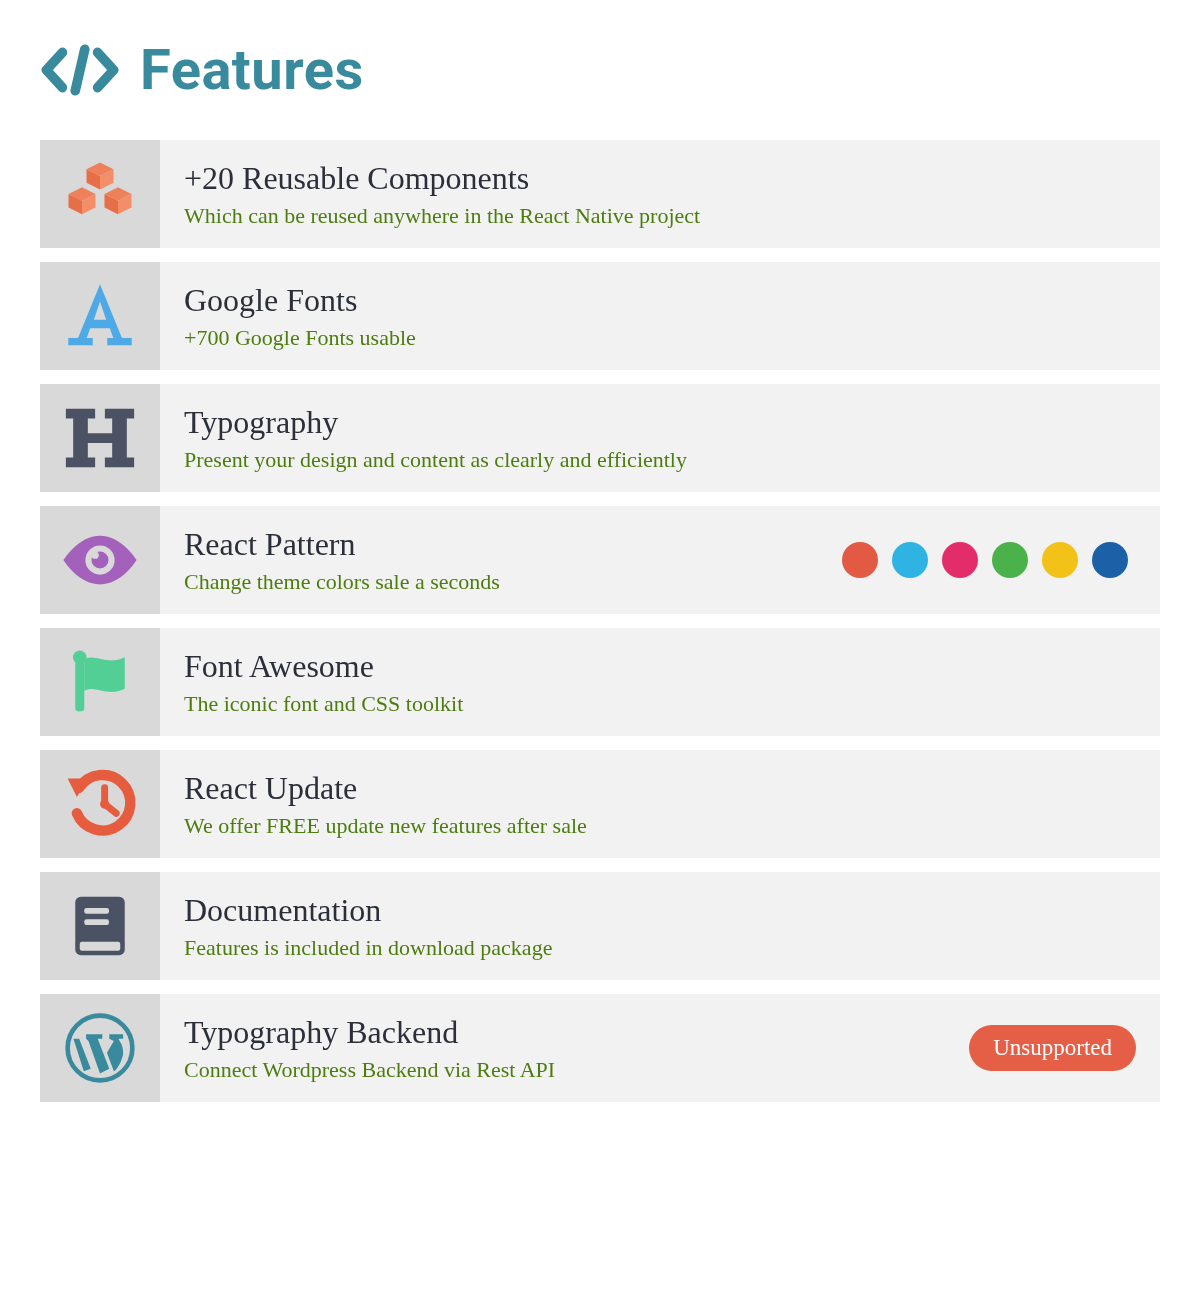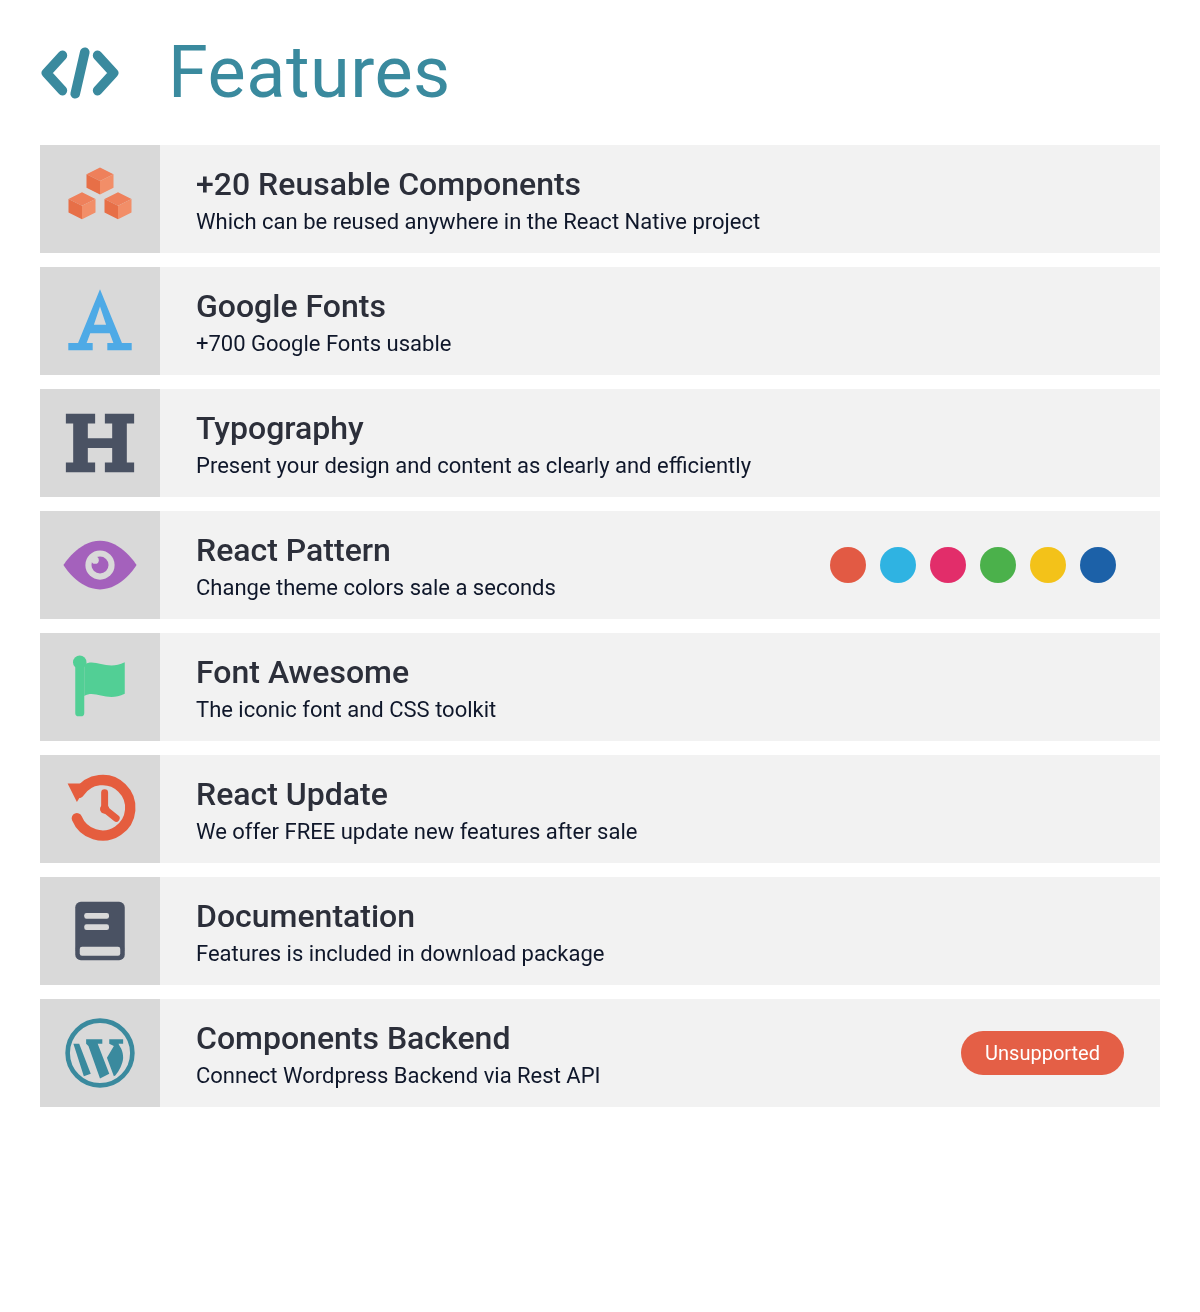--- a/index.html
+++ b/index.html
@@ -16,75 +16,75 @@
     margin-bottom: 30px;
   }
   .header-icon {
     width: 80px;
     height: 80px;
     display: flex;
     align-items: center;
     justify-content: center;
   }
   .header-title {
-    font-size: 72px;
-    font-weight: 400;
+    font-size: 56px;
+    font-weight: 700;
     color: #3a8a9e;
     letter-spacing: 0.5px;
-    margin-left: 28px;
   }
   .feature-row {
     display: flex;
     align-items: stretch;
     margin-bottom: 14px;
     min-height: 108px;
   }
   .feature-icon-box {
     width: 120px;
     background: #d9d9d9;
     display: flex;
     align-items: center;
     justify-content: center;
     flex-shrink: 0;
   }
   .feature-body {
     flex: 1;
     background: #f2f2f2;
-    padding: 18px 36px;
+    padding: 18px 24px;
     display: flex;
     align-items: center;
     justify-content: center;
+    font-family: Liberation Serif, serif;
   }
   .feature-text { flex: 1; }
   .feature-title {
     font-size: 32px;
     font-weight: 500;
     color: #2c2f3a;
     margin-bottom: 6px;
   }
   .feature-desc {
     font-size: 22px;
-    color: #0f172a;
+    color: #4d7c0f;
     font-weight: 400;
   }
   .swatches {
     display: flex;
     gap: 14px;
     align-items: center;
     margin-right: 8px;
   }
   .swatch {
     width: 36px;
     height: 36px;
     border-radius: 50%;
   }
   .badge {
     background: #e45f46;
     color: #ffffff;
-    font-size: 20px;
+    font-size: 23px;
     padding: 10px 24px;
     border-radius: 999px;
     font-weight: 400;
   }
 </style>
 </head>
 <body>
 
 <div class="header">
   <div class="header-icon">
@@ -228,18 +228,18 @@
 
 <div class="feature-row">
   <div class="feature-icon-box">
     <svg viewBox="0 0 64 64" width="74" height="74">
       <circle cx="32" cy="32" r="28" fill="none" stroke="#3a8a9e" stroke-width="4"></circle>
       <path fill="#3a8a9e" d="M9 24 L14 24 L24 50 L18 52 Z M20 20 L34 20 L34 24 L30 24 L40 50 L32 54 L22 26 L20 24 Z M40 20 L52 20 L52 24 L48 24 C50 28 52 30 52 36 C52 42 46 52 44 52 L38 36 L44 26 L40 24 Z"></path>
     </svg>
   </div>
   <div class="feature-body">
     <div class="feature-text">
-      <div class="feature-title">Components Backend</div>
+      <div class="feature-title">Typography Backend</div>
       <div class="feature-desc">Connect Wordpress Backend via Rest API</div>
     </div>
     <div class="badge">Unsupported</div>
   </div>
 </div>
 
 </body></html>

